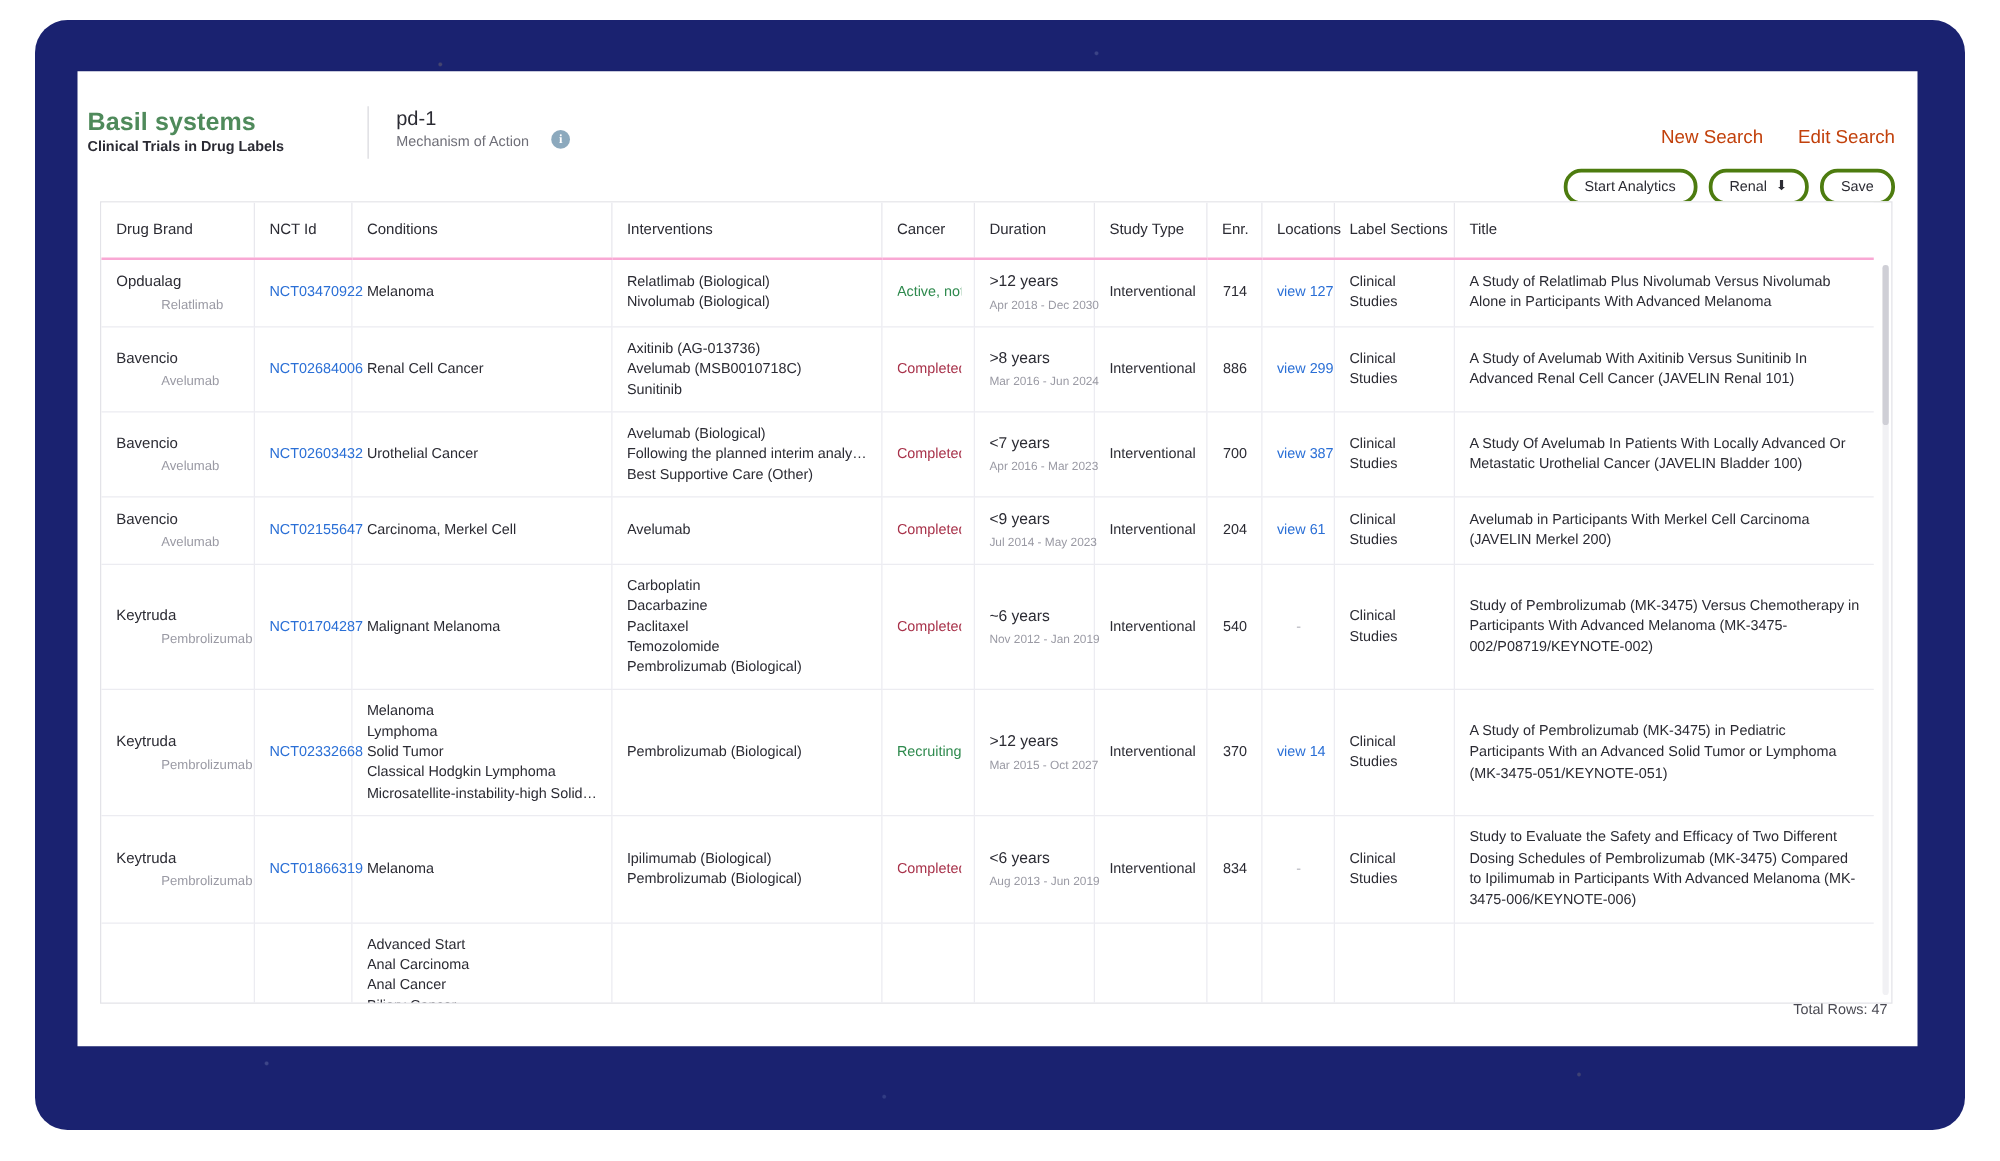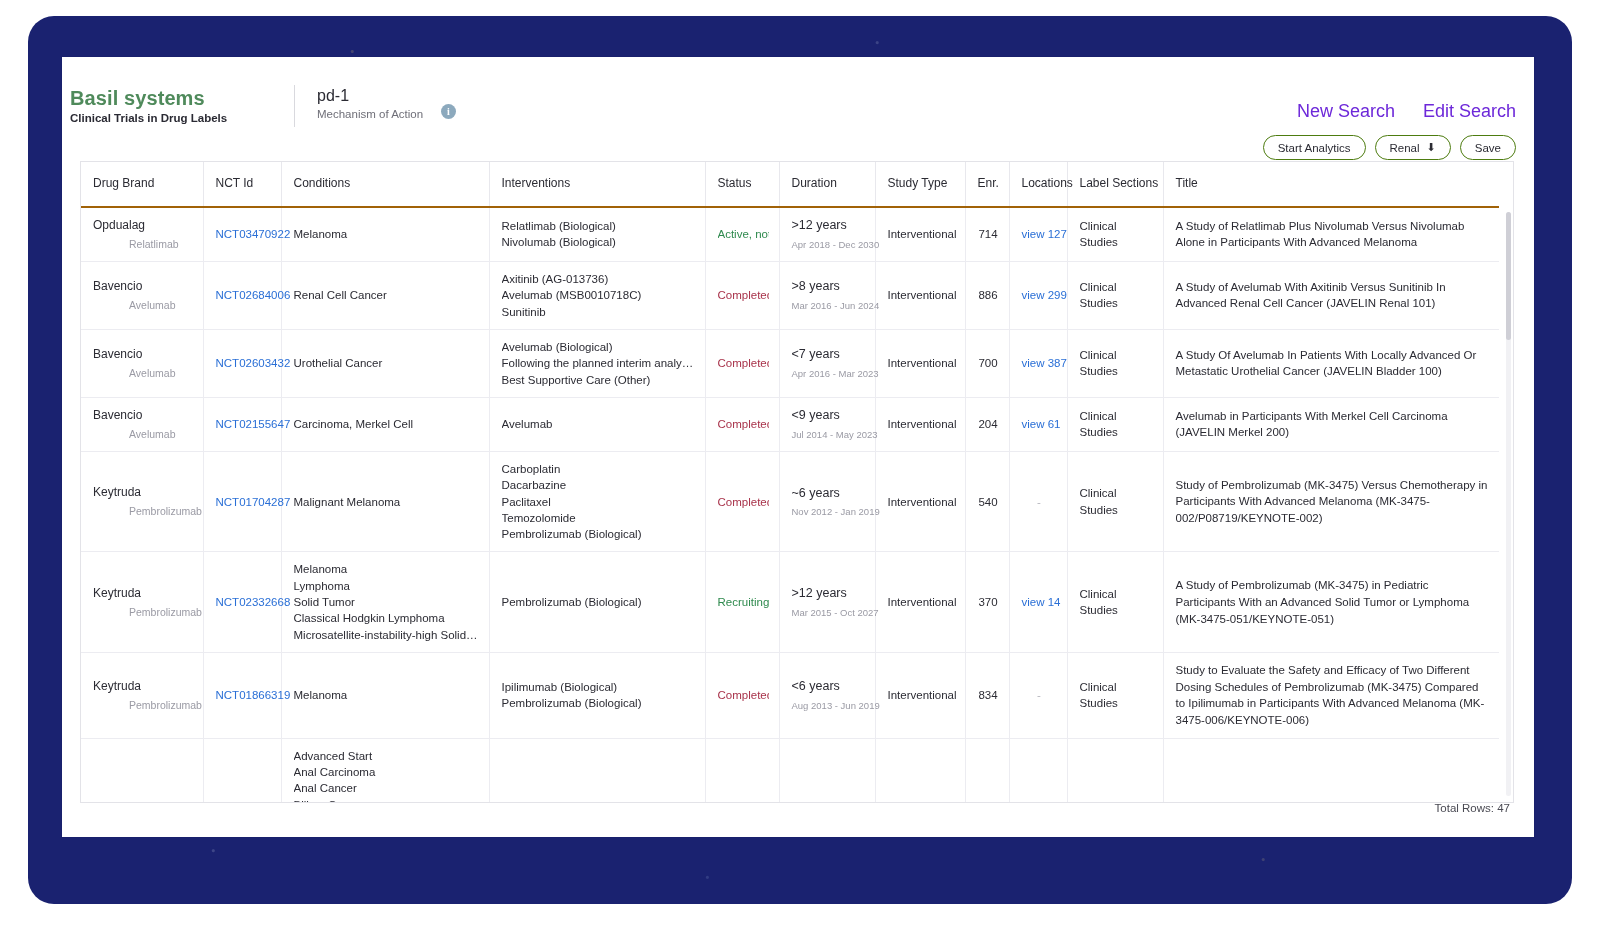--- a/index.html
+++ b/index.html
@@ -88,28 +88,28 @@
     color: #ffffff; font-size: 10px; font-weight: 700;
     line-height: 15px; text-align: center;
     font-family: "Liberation Serif", serif;
   }
 
   .hdr-links {
     position: absolute; right: 18px; top: 44px;
     display: flex; gap: 28px;
   }
   .hdr-link {
-    font-size: 18px; color: #6d28d9; cursor: pointer; white-space: nowrap;
+    font-size: 15px; color: #c2410c; cursor: pointer; white-space: nowrap;
   }
   .hdr-buttons {
     position: absolute; right: 18px; top: 78px;
     display: flex; gap: 9px;
   }
   .pill {
-    border: 1px solid #4d7c0f;
+    border: 3px solid #4d7c0f;
     border-radius: 14px;
     background: #ffffff;
     color: #2b2b33;
     font-size: 11.5px;
     height: 23px;
     padding: 0 14px;
     display: flex; align-items: center; gap: 7px;
     cursor: pointer;
     white-space: nowrap;
   }
@@ -131,21 +131,21 @@
     font-size: 11.5px;
     color: #2b2b33;
   }
   thead th {
     text-align: left;
     font-weight: 400;
     font-size: 12px;
     color: #2b2b33;
     padding: 14px 10px 16px 12px;
     border-right: 1px solid #e8e8ed;
-    border-bottom: 2px solid #a16207;
+    border-bottom: 2px solid #f9a8d4;
     vertical-align: top;
     background: #fff;
     white-space: nowrap;
   }
   tbody td {
     padding: 9px 10px 9px 12px;
     border-right: 1px solid #ececf1;
     border-bottom: 1px solid #ececf1;
     vertical-align: middle;
     line-height: 1.42;
@@ -268,21 +268,21 @@
         <col class="c-loc">
           <col class="c-label">
           <col class="c-title">
       </colgroup>
       <thead>
         <tr>
           <th>Drug Brand</th>
           <th>NCT Id</th>
           <th>Conditions</th>
           <th>Interventions</th>
-          <th>Status</th>
+          <th>Cancer</th>
           <th>Duration</th>
           <th>Study Type</th>
           <th>Enr.</th>
           <th>Locations</th>
           <th>Label Sections</th>
           <th>Title</th>
         </tr>
       </thead>
       <tbody id="tbody">
           <tr>

